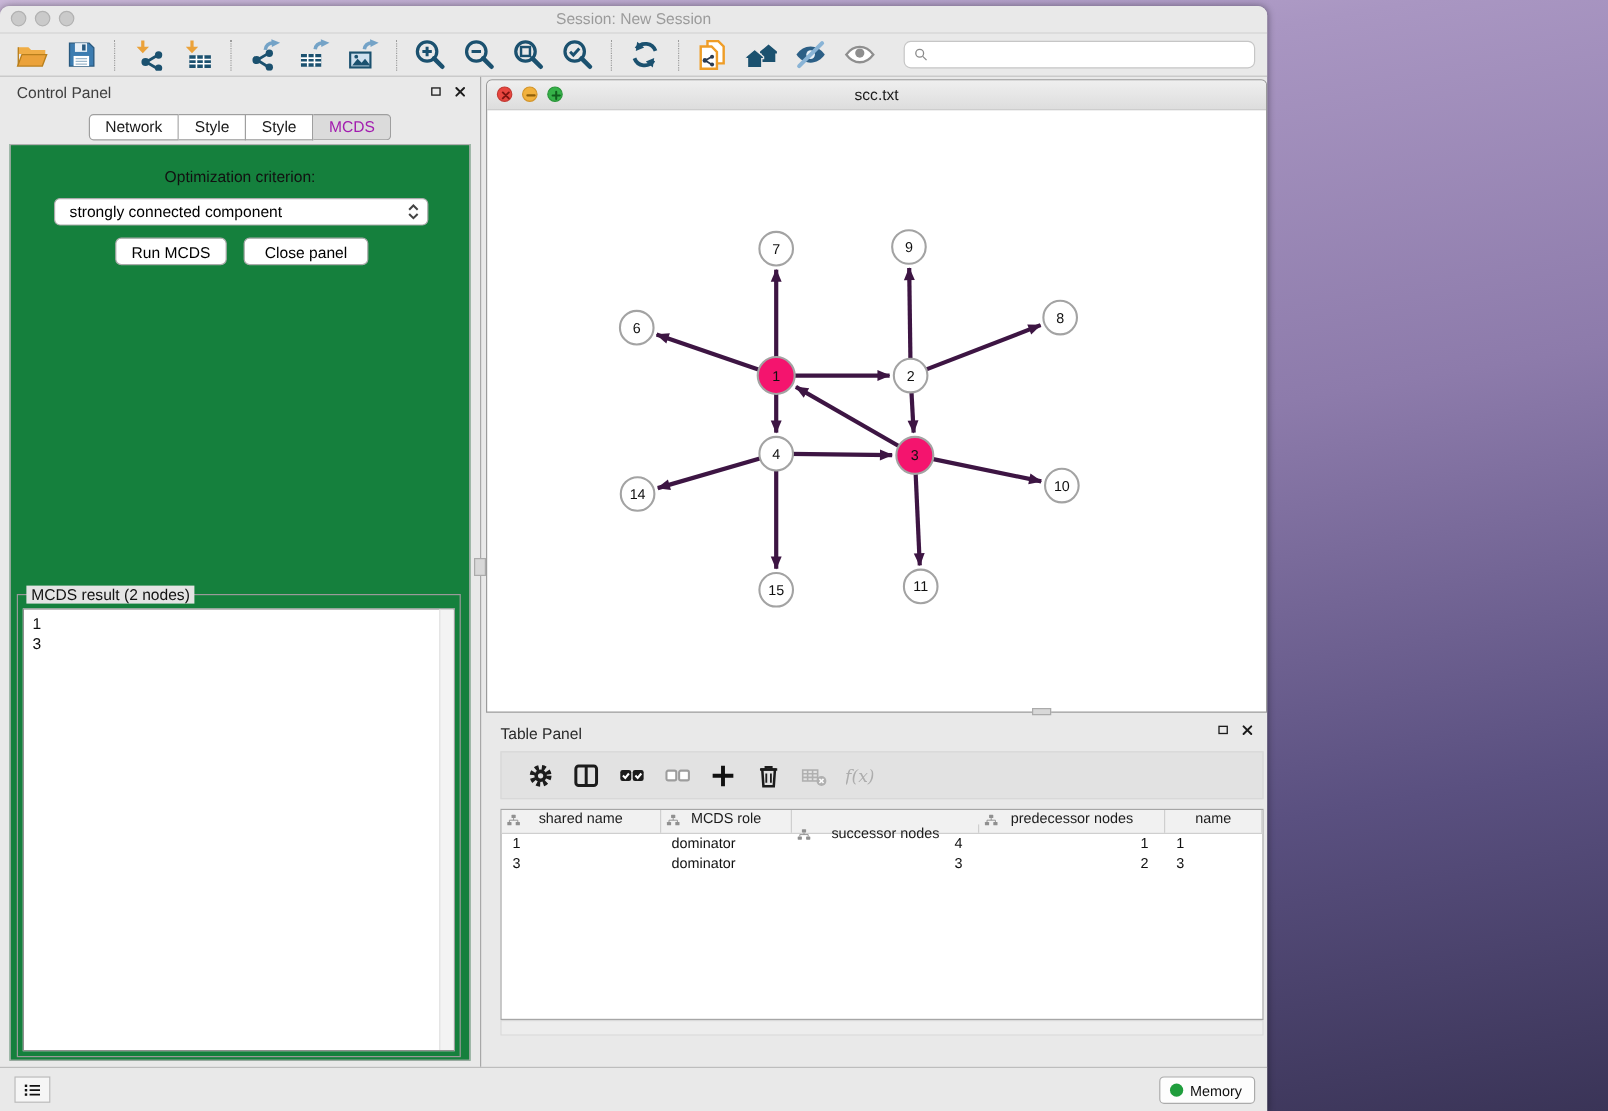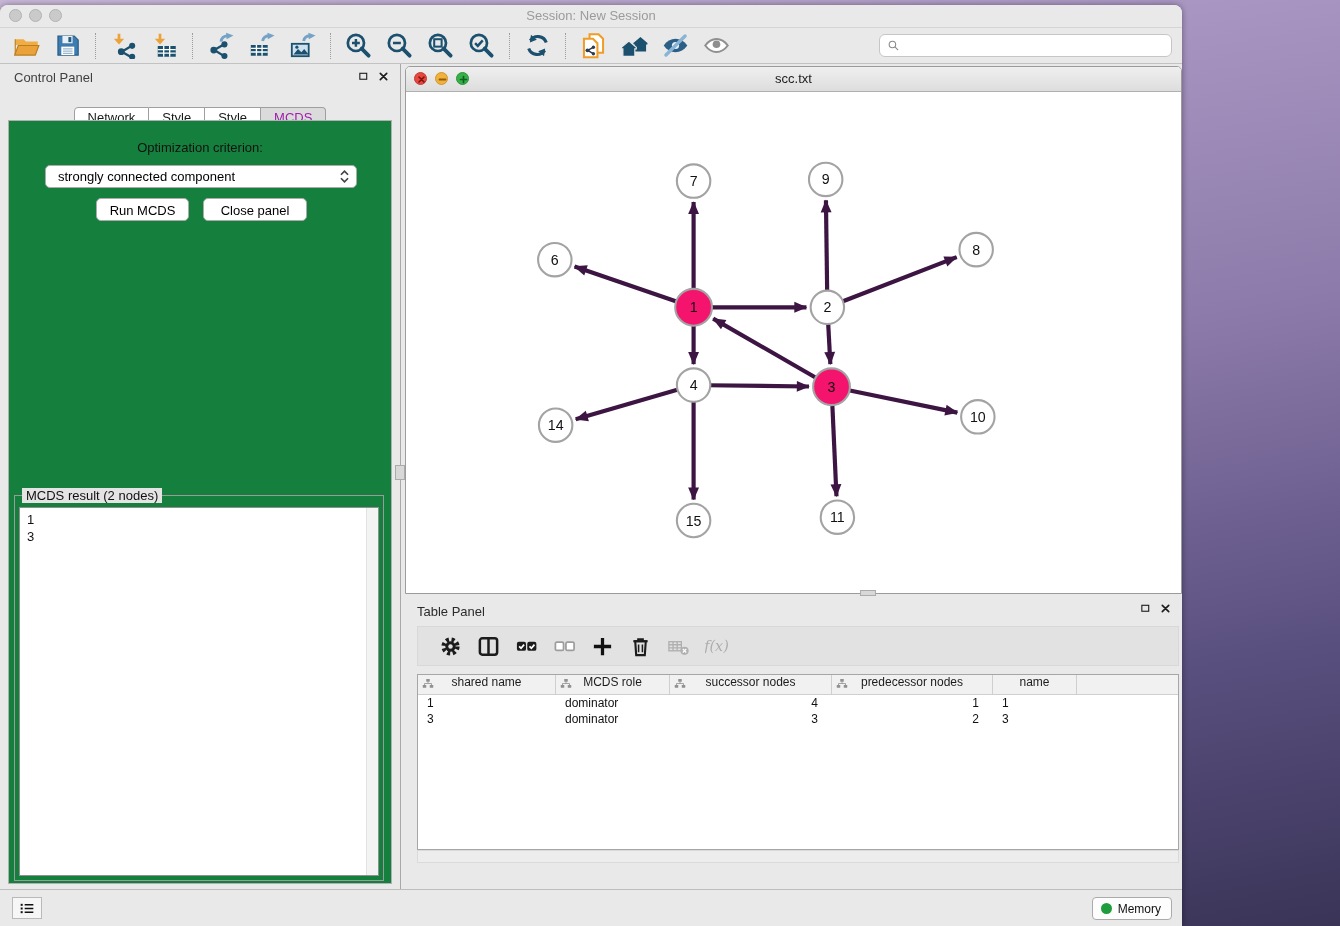--- a/index.html
+++ b/index.html
@@ -2,21 +2,21 @@
 <html><head>
 <meta charset="utf-8">
 <style>
   html,body{margin:0;padding:0}
   body{
     width:1340px;height:926px;position:relative;overflow:hidden;
     background:linear-gradient(170deg,#c9b7d8 0%,#a996c2 18%,#8d7bab 45%,#5a5080 75%,#3a3457 100%);
     font-family:"Liberation Sans",sans-serif;
     -webkit-font-smoothing:antialiased;
   }
-  .window{position:absolute;left:0;top:5px;width:1182px;height:921px;background:#e9e9e9;
+  .window{position:absolute;left:0;top:5px;width:1056px;height:921px;background:#e9e9e9;
     border-radius:8px 8px 0 0;overflow:hidden;box-shadow:0 0 6px rgba(0,0,0,.4)}
   
   .titlebar{position:relative;height:22px;border-bottom:1px solid #d4d4d4;background:#e9e9e9}
   .traffic{position:absolute;left:9px;top:4px;display:flex;gap:7px}
   .tl{width:13px;height:13px;border-radius:50%;background:#cacaca;border:1px solid #b2b2b2;box-sizing:border-box;position:relative}
   .title-text{text-align:center;line-height:22px;font-size:13px;color:#9b9b9b}
   
   .toolbar{height:35px;display:flex;align-items:center;padding:0 10px 0 6px;border-bottom:1px solid #c2c2c2;background:#e9e9e9}
   .tb-btn{width:41px;height:30px;display:flex;align-items:center;justify-content:center;background:none;border:none;padding:0;cursor:pointer}
   .tb-btn svg{width:27px;height:27px}
@@ -26,21 +26,21 @@
   .search-box input{border:none;outline:none;flex:1;font-size:12px;background:transparent;margin-left:4px;font-family:"Liberation Sans",sans-serif}
   
   .main{position:absolute;top:59px;left:0;right:0;height:826px}
   
   .cp{position:absolute;left:0;top:0;width:400px;height:100%;border-right:1px solid #a8a8a8;box-sizing:content-box}
   .panel-head{position:relative;height:26px}
   .ph-title{position:absolute;left:14px;top:6px;font-size:13px;color:#404040}
   .ph-icons{position:absolute;right:11px;top:7px;display:flex;gap:9px;align-items:center}
   .ph-icons svg{width:11px;height:11px;display:block}
   .cp-tabs,.tp-tabs{display:flex;justify-content:center}
-  .cp-tabs{margin-top:17px}
+  .cp-tabs{margin-top:5px}
   .tab{height:20px;line-height:20px;padding:0 13px;font-size:13px;background:#fff;border:1px solid #9f9f9f;border-left:none;color:#1a1a1a;cursor:pointer;white-space:nowrap}
   .tab.first{border-left:1px solid #9f9f9f;border-radius:4px 0 0 4px}
   .tab.last{border-radius:0 4px 4px 0}
   .tab.active{background:#dbdbdb;color:#a21caf}
   .cp-body{position:absolute;left:8px;right:8px;top:56px;bottom:6px;border:1px solid #b0b0b0;background:#15803d}
   .opt-label{text-align:center;padding-top:19px;font-size:13px;color:#111}
   .select{position:absolute;left:36px;top:44px;width:312px;height:23px;background:#fff;border:1px solid #ababab;border-radius:5px;font-size:13px;line-height:21px;padding-left:12px;box-sizing:border-box;cursor:pointer}
   .select .chev{position:absolute;right:3px;top:2px;width:17px;height:17px}
   .btn{position:absolute;height:23px;background:#fff;border:1px solid #ababab;border-radius:5px;font-size:13px;text-align:center;line-height:21px;box-sizing:border-box;cursor:pointer;font-family:"Liberation Sans",sans-serif}
   #run-btn{left:87px;top:77px;width:93px}
@@ -482,21 +482,21 @@
                 <span class="col-icon"><svg viewBox="0 0 24 24" style="width:12px;height:12px">
                     <g fill="#909090">
                       <rect x="8.5" y="2" width="7" height="5.5" rx="1"></rect>
                       <rect x="1.5" y="14" width="7" height="5.5" rx="1"></rect>
                       <rect x="15.5" y="14" width="7" height="5.5" rx="1"></rect>
                     </g>
                     <path d="M12 7.5V11M5 14v-3h14v3" fill="none" stroke="#909090" stroke-width="1.6"></path>
                   </svg></span>
                 <span>MCDS role</span>
               </div>
-              <div class="th" style="width: 162px;">
+              <div class="th" style="width: 162px; margin-top: 12px;">
                 <span class="col-icon"><svg viewBox="0 0 24 24" style="width:12px;height:12px">
                     <g fill="#909090">
                       <rect x="8.5" y="2" width="7" height="5.5" rx="1"></rect>
                       <rect x="1.5" y="14" width="7" height="5.5" rx="1"></rect>
                       <rect x="15.5" y="14" width="7" height="5.5" rx="1"></rect>
                     </g>
                     <path d="M12 7.5V11M5 14v-3h14v3" fill="none" stroke="#909090" stroke-width="1.6"></path>
                   </svg></span>
                 <span>successor nodes</span>
               </div>

